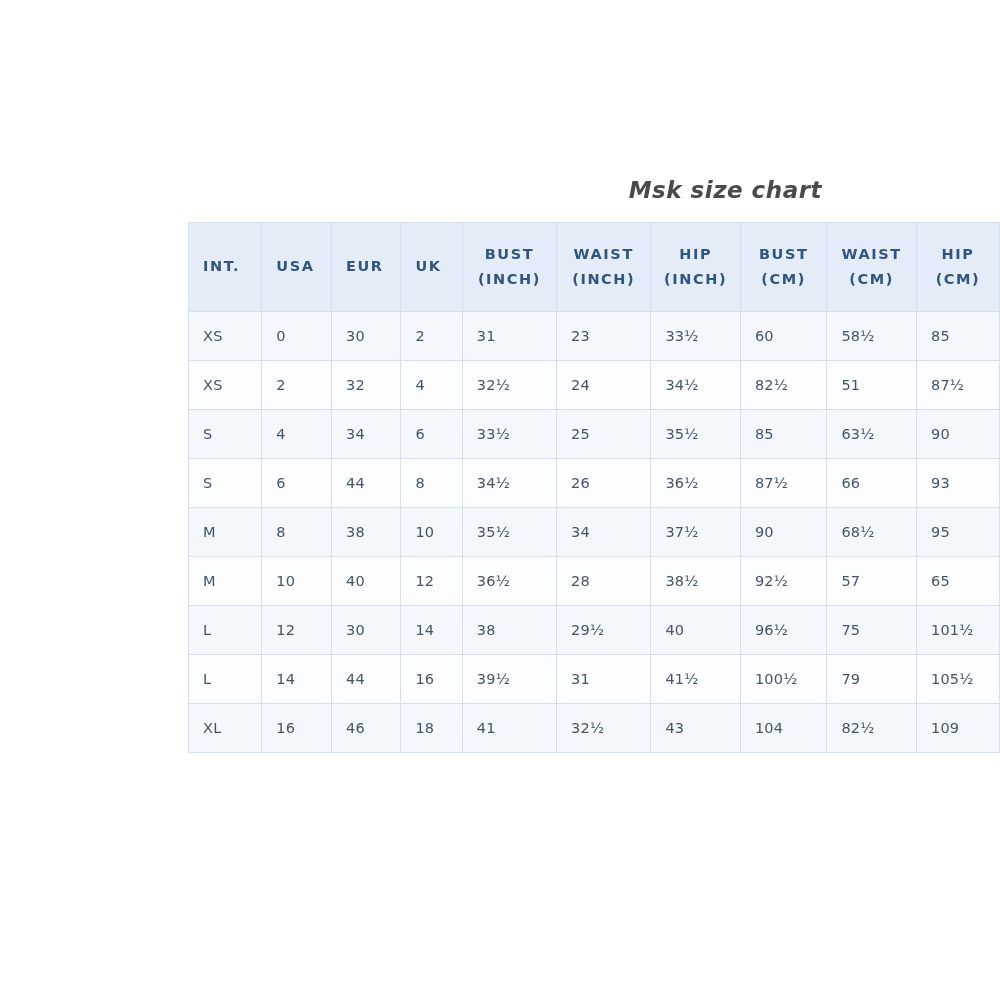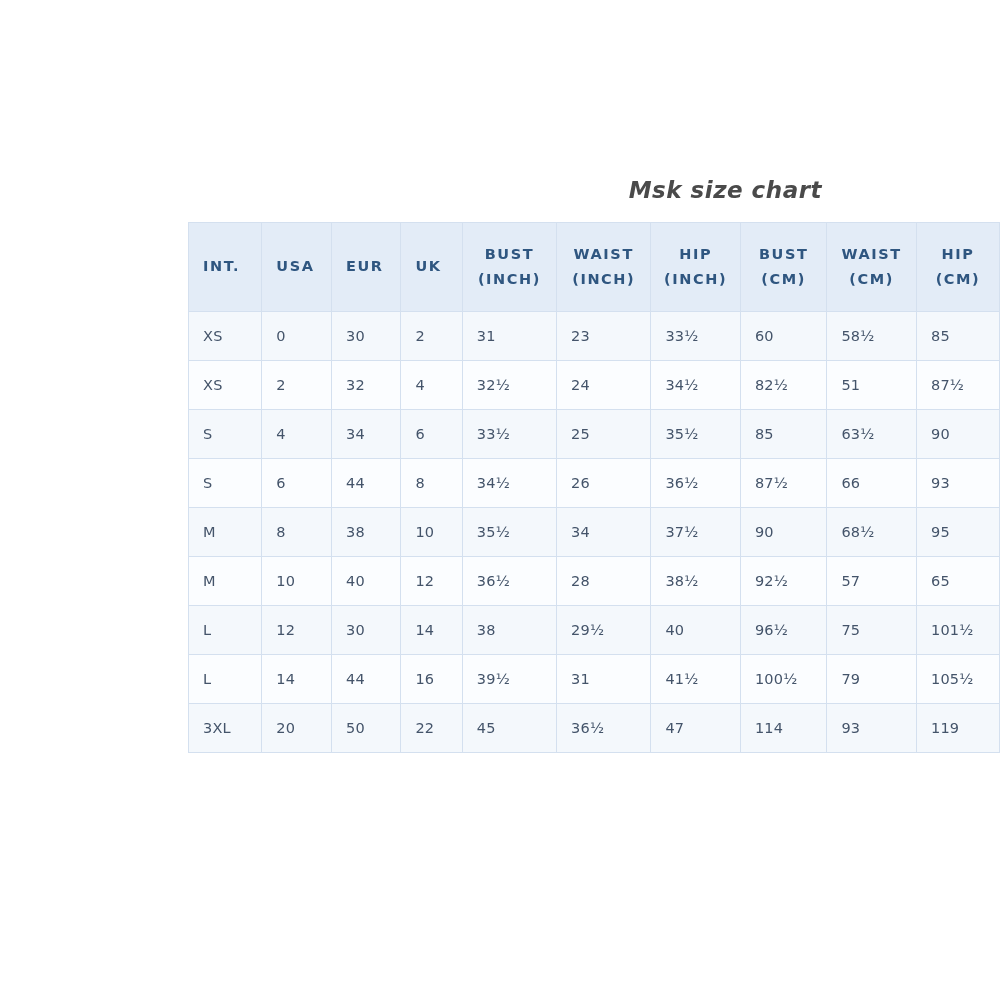--- a/index.html
+++ b/index.html
@@ -228,27 +228,27 @@
         <td class="c2">44</td>
         <td class="c3">16</td>
         <td class="c4">39½</td>
         <td class="c5">31</td>
         <td class="c6">41½</td>
         <td class="c7">100½</td>
         <td class="c8">79</td>
         <td class="c9">105½</td>
       </tr>
       <tr>
-        <td class="c0">3XL</td>
-        <td class="c1">20</td>
-        <td class="c2">50</td>
-        <td class="c3">22</td>
-        <td class="c4">45</td>
-        <td class="c5">36½</td>
-        <td class="c6">47</td>
-        <td class="c7">114</td>
-        <td class="c8">93</td>
-        <td class="c9">119</td>
+        <td class="c0">XL</td>
+        <td class="c1">16</td>
+        <td class="c2">46</td>
+        <td class="c3">18</td>
+        <td class="c4">41</td>
+        <td class="c5">32½</td>
+        <td class="c6">43</td>
+        <td class="c7">104</td>
+        <td class="c8">82½</td>
+        <td class="c9">109</td>
       </tr>
     </tbody>
   </table>
 
 </div>
 
 </body></html>

